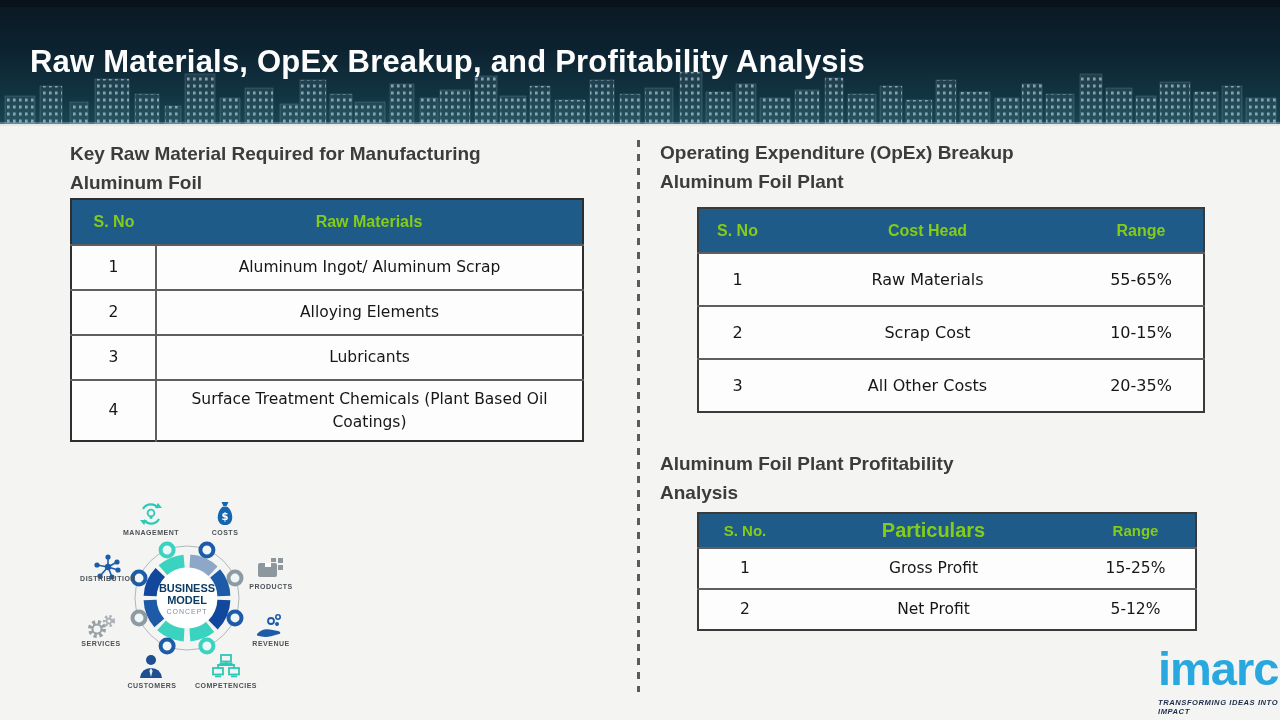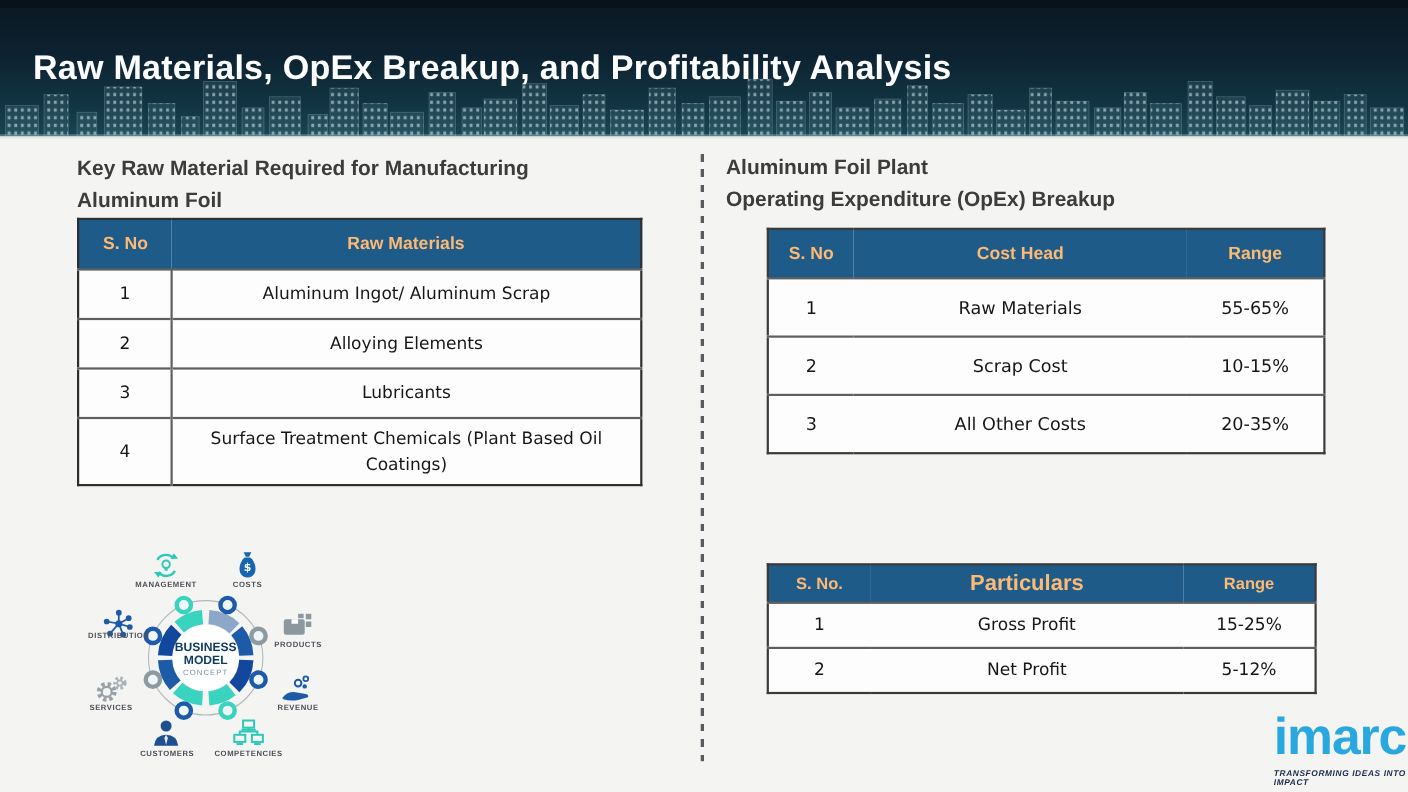--- a/index.html
+++ b/index.html
@@ -22,21 +22,21 @@
 
   
   .sec-title { position:absolute; text-align:left; font-size:19px; font-weight:700;
     color:#3c3c3c; line-height:29px; }
   .t-left   { left:70px;  top:139px; width:512px; }
   .t-opex   { left:660px; top:138px; width:582px; }
   .t-profit { left:660px; top:449px; width:575px; }
 
   
   table { border-collapse:collapse; table-layout:fixed; background:#fdfdfd; }
-  th { background:#1f5b89; color:#fdba74; font-weight:700; font-size:16px;
+  th { background:#1f5b89; color:#84cc16; font-weight:700; font-size:16px;
        font-family:"Liberation Sans",sans-serif;margin-left:29px; }
   td { font-family:"DejaVu Sans",sans-serif; font-size:15.5px; color:#161616;
        text-align:center; line-height:1.45; padding:2px 6px; }
   .raw-table    { position:absolute; left:70px;  top:198px; width:512px; border:2px solid #2e2e2e; }
   .opex-table   { position:absolute; left:697px; top:207px; width:506px; border:2px solid #3a3a3a; }
   .profit-table { position:absolute; left:697px; top:512px; width:498px; border:2px solid #3a3a3a; }
   .raw-table td    { border-top:2px solid #5f5f5f; }
   .opex-table td   { border-top:2px solid #5f5f5f; font-size:16px; }
   .profit-table td { border-top:2px solid #5f5f5f; }
   .raw-table td.sn { border-right:2px solid #5f5f5f; }
@@ -150,22 +150,22 @@
       <td>Lubricants</td>
     </tr>
     <tr class="h61">
       <td class="sn">4</td>
       <td>Surface Treatment Chemicals (Plant Based Oil Coatings)</td>
     </tr>
   </tbody>
     </table>
 
   <div class="sec-title t-opex">
+    <div>Operating Expenditure (OpEx) Breakup</div>
     <div>Aluminum Foil Plant</div>
-    <div>Operating Expenditure (OpEx) Breakup</div>
   </div>
 
   <table class="opex-table">
     <colgroup>
         <col style="width:78px">
         <col style="width:303px">
         <col style="width:125px">
       </colgroup>
     <tbody>
         <tr class="h45">
@@ -184,20 +184,24 @@
       <td>10-15%</td>
     </tr>
     <tr class="h53">
       <td>3</td>
       <td>All Other Costs</td>
       <td>20-35%</td>
     </tr>
   </tbody>
     </table>
 
+  <div class="sec-title t-profit">
+    <div>Aluminum Foil Plant Profitability</div>
+    <div>Analysis</div>
+  </div>
 
   <table class="profit-table">
     <colgroup>
         <col style="width:93px">
         <col style="width:285px">
         <col style="width:120px">
       </colgroup>
     <tbody>
         <tr class="h35">
       <th style="font-size:15px">S. No.</th>

